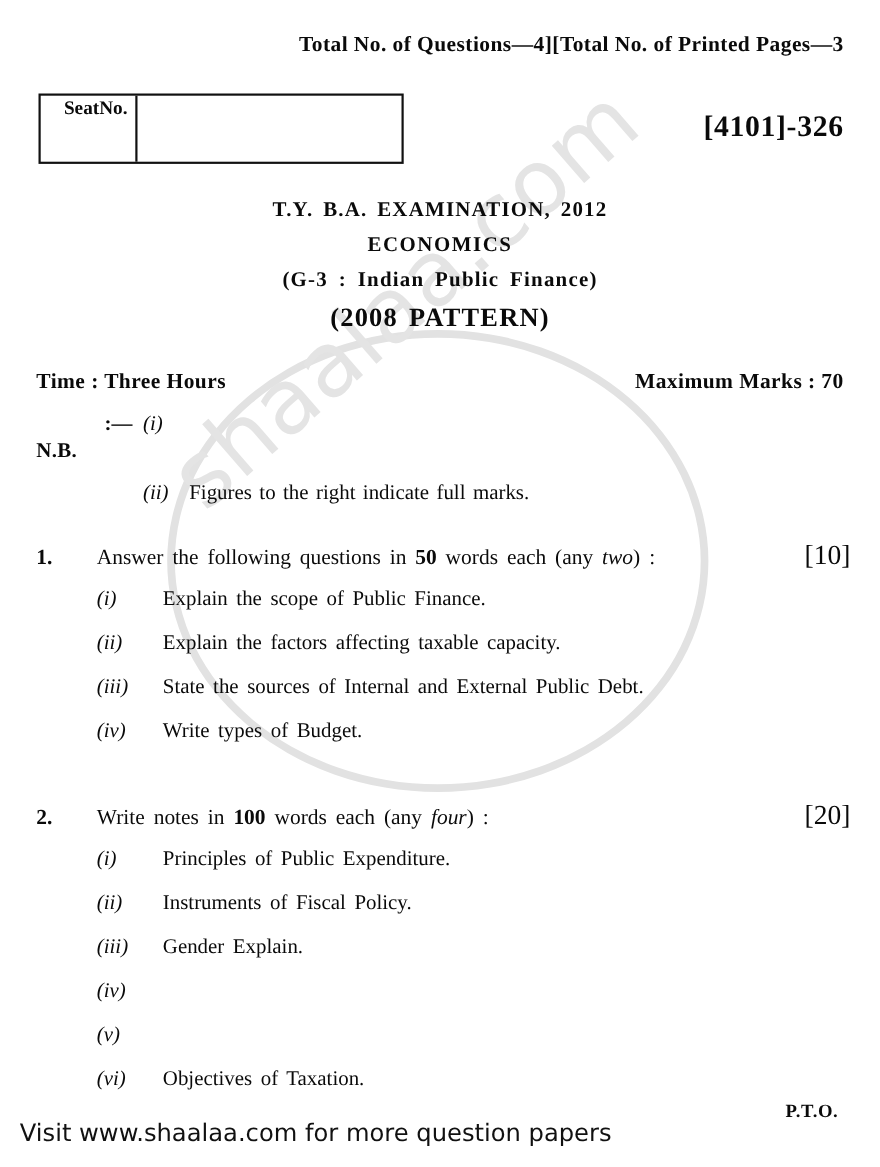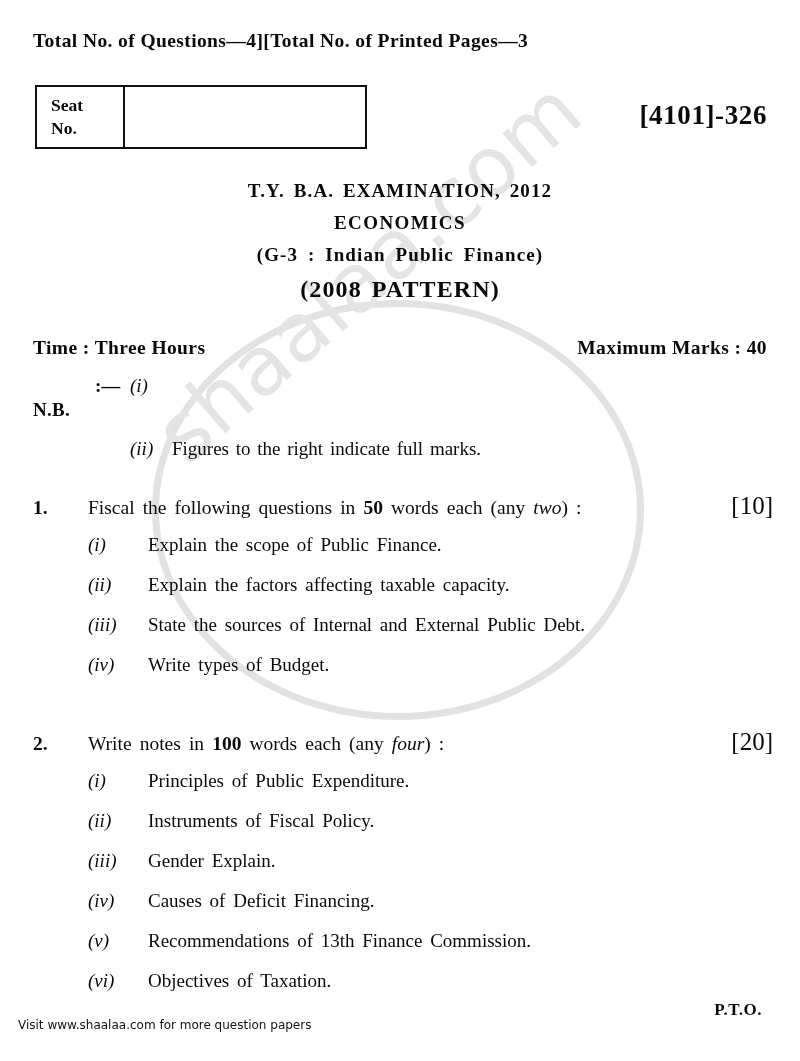--- a/index.html
+++ b/index.html
@@ -56,21 +56,21 @@
     z-index: 2;
     width: 800px;
     height: 1061px;
   }
   .abs { position: absolute; }
 
   .hdr-row {
     left: 0; top: 30px;
     width: 800px;
     display: flex;
-    justify-content: flex-start;
+    justify-content: flex-end;
     padding: 0 33px;
     box-sizing: border-box;
     font-size: 19.5px;
     font-weight: bold;
     letter-spacing: .4px;
   }
   .hdr-row span { white-space: nowrap; }
 
   
   .seat-box {
@@ -78,21 +78,21 @@
     width: 332px; height: 64px;
     border: 2.5px solid #111;
     display: flex;
     box-sizing: border-box;
   }
   .seat-label {
     width: 88px;
     border-right: 2.5px solid #111;
     box-sizing: border-box;
     display: flex;
-    flex-direction: column;
+    flex-direction: row;
     justify-content: center;
     padding-left: 14px;
     font-size: 17.5px;
     font-weight: bold;
     line-height: 1.32;
   }
   .seat-field { flex: 1; }
 
   .paper-code {
     right: 33px; top: 100px;
@@ -187,21 +187,21 @@
     padding-left: 55px;
     box-sizing: content-box;
     font-style: italic;
   }
   .q-item-txt { word-spacing: 3px; }
 
   
   .footer-visit {
     left: 18px; top: 1018px;
     font-family: "DejaVu Sans", "Liberation Sans", sans-serif;
-    font-size: 12px;
+    font-size: 22px;
     color: #111;
   }
   .footer-pto {
     right: 38px; top: 1000px;
     font-size: 17px;
     font-weight: bold;
     letter-spacing: .5px;
   }
 </style>
 </head>
@@ -231,41 +231,41 @@
 
   <div class="abs title-block">
     <div class="title-line t1">T.Y. B.A.  EXAMINATION,  2012</div>
     <div class="title-line t2">ECONOMICS</div>
     <div class="title-line t3">(G-3 : Indian Public Finance)</div>
     <div class="title-line t4">(2008  PATTERN)</div>
   </div>
 
   <div class="abs time-row">
     <span>Time : Three Hours</span>
-    <span>Maximum Marks : 40</span>
+    <span>Maximum Marks : 70</span>
   </div>
 
   <div class="abs nb-block">
     <div class="nb-line">
       <span class="nb-tag">N.B.</span>
       <span class="nb-dash">:—</span>
       <span class="nb-num">(i)</span>
     </div>
     <div class="nb-line nb-indent">
       <span class="nb-tag">N.B.</span>
       <span class="nb-dash">:—</span>
       <span class="nb-num">(ii)</span>
       <span class="nb-txt">Figures to the right indicate full marks.</span>
     </div>
   </div>
 
   <div class="abs q-block" id="q1-block">
     <div class="q-head">
       <span class="q-num">1.</span>
-      <span class="q-head-text"><span>Fiscal the following questions in </span><b>50</b><span> words each (any </span><i>two</i><span>) :</span></span>
+      <span class="q-head-text"><span>Answer the following questions in </span><b>50</b><span> words each (any </span><i>two</i><span>) :</span></span>
       <span class="q-marks">[10]</span>
     </div>
     <div class="q-items">
       <div class="q-item">
         <span class="q-item-num">(i)</span>
         <span class="q-item-txt">Explain the scope of Public Finance.</span>
       </div>
       <div class="q-item">
         <span class="q-item-num">(ii)</span>
         <span class="q-item-txt">Explain the factors affecting taxable capacity.</span>
@@ -295,25 +295,23 @@
       <div class="q-item">
         <span class="q-item-num">(ii)</span>
         <span class="q-item-txt">Instruments of Fiscal Policy.</span>
       </div>
       <div class="q-item">
         <span class="q-item-num">(iii)</span>
         <span class="q-item-txt">Gender Explain.</span>
       </div>
       <div class="q-item">
         <span class="q-item-num">(iv)</span>
-        <span class="q-item-txt">Causes of Deficit Financing.</span>
       </div>
       <div class="q-item">
         <span class="q-item-num">(v)</span>
-        <span class="q-item-txt">Recommendations of 13th Finance Commission.</span>
       </div>
       <div class="q-item">
         <span class="q-item-num">(vi)</span>
         <span class="q-item-txt">Objectives of Taxation.</span>
       </div>
     </div>
   </div>
 
   <div class="abs footer-visit">Visit www.shaalaa.com for more question papers</div>
   <div class="abs footer-pto">P.T.O.</div>

